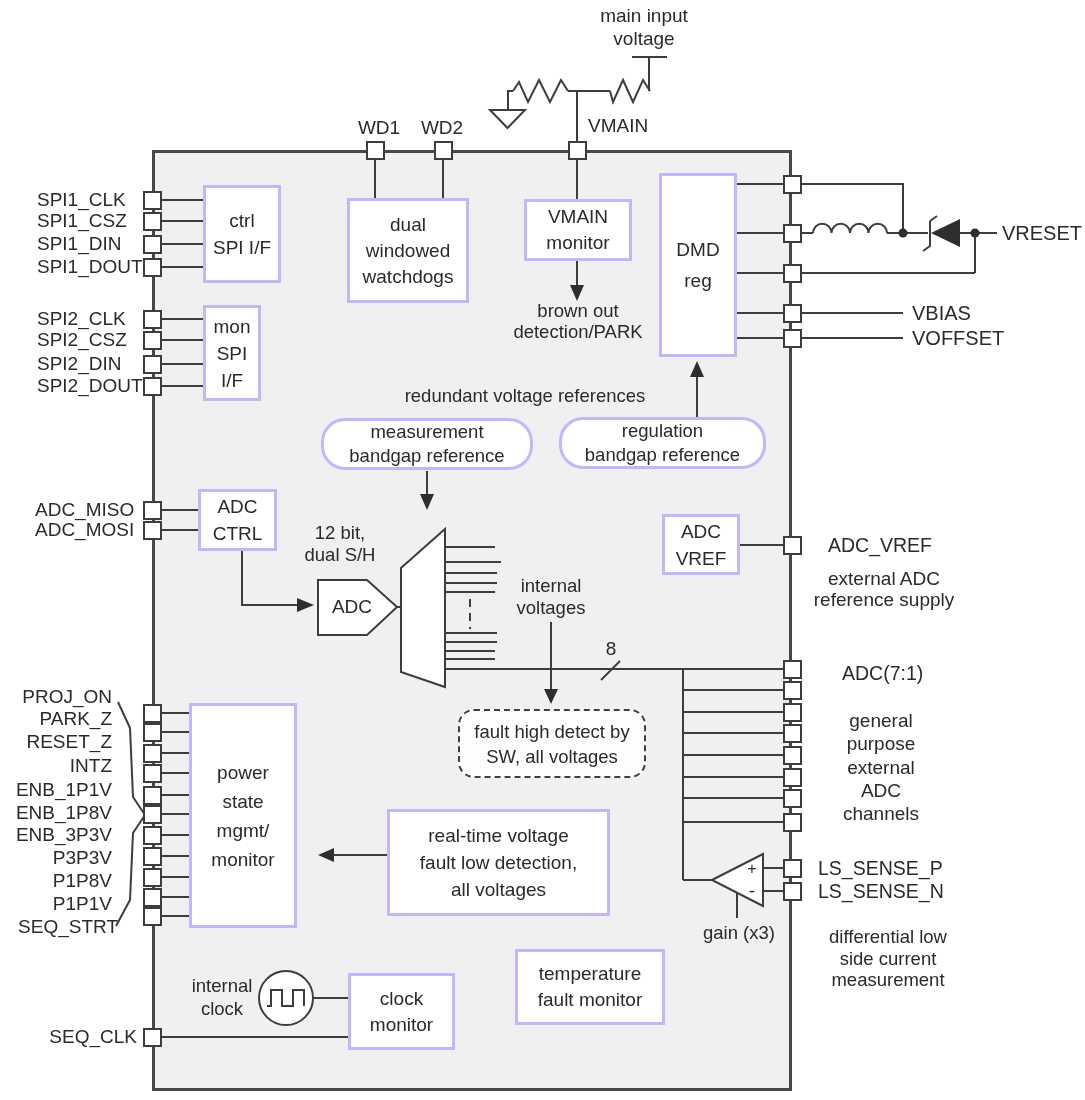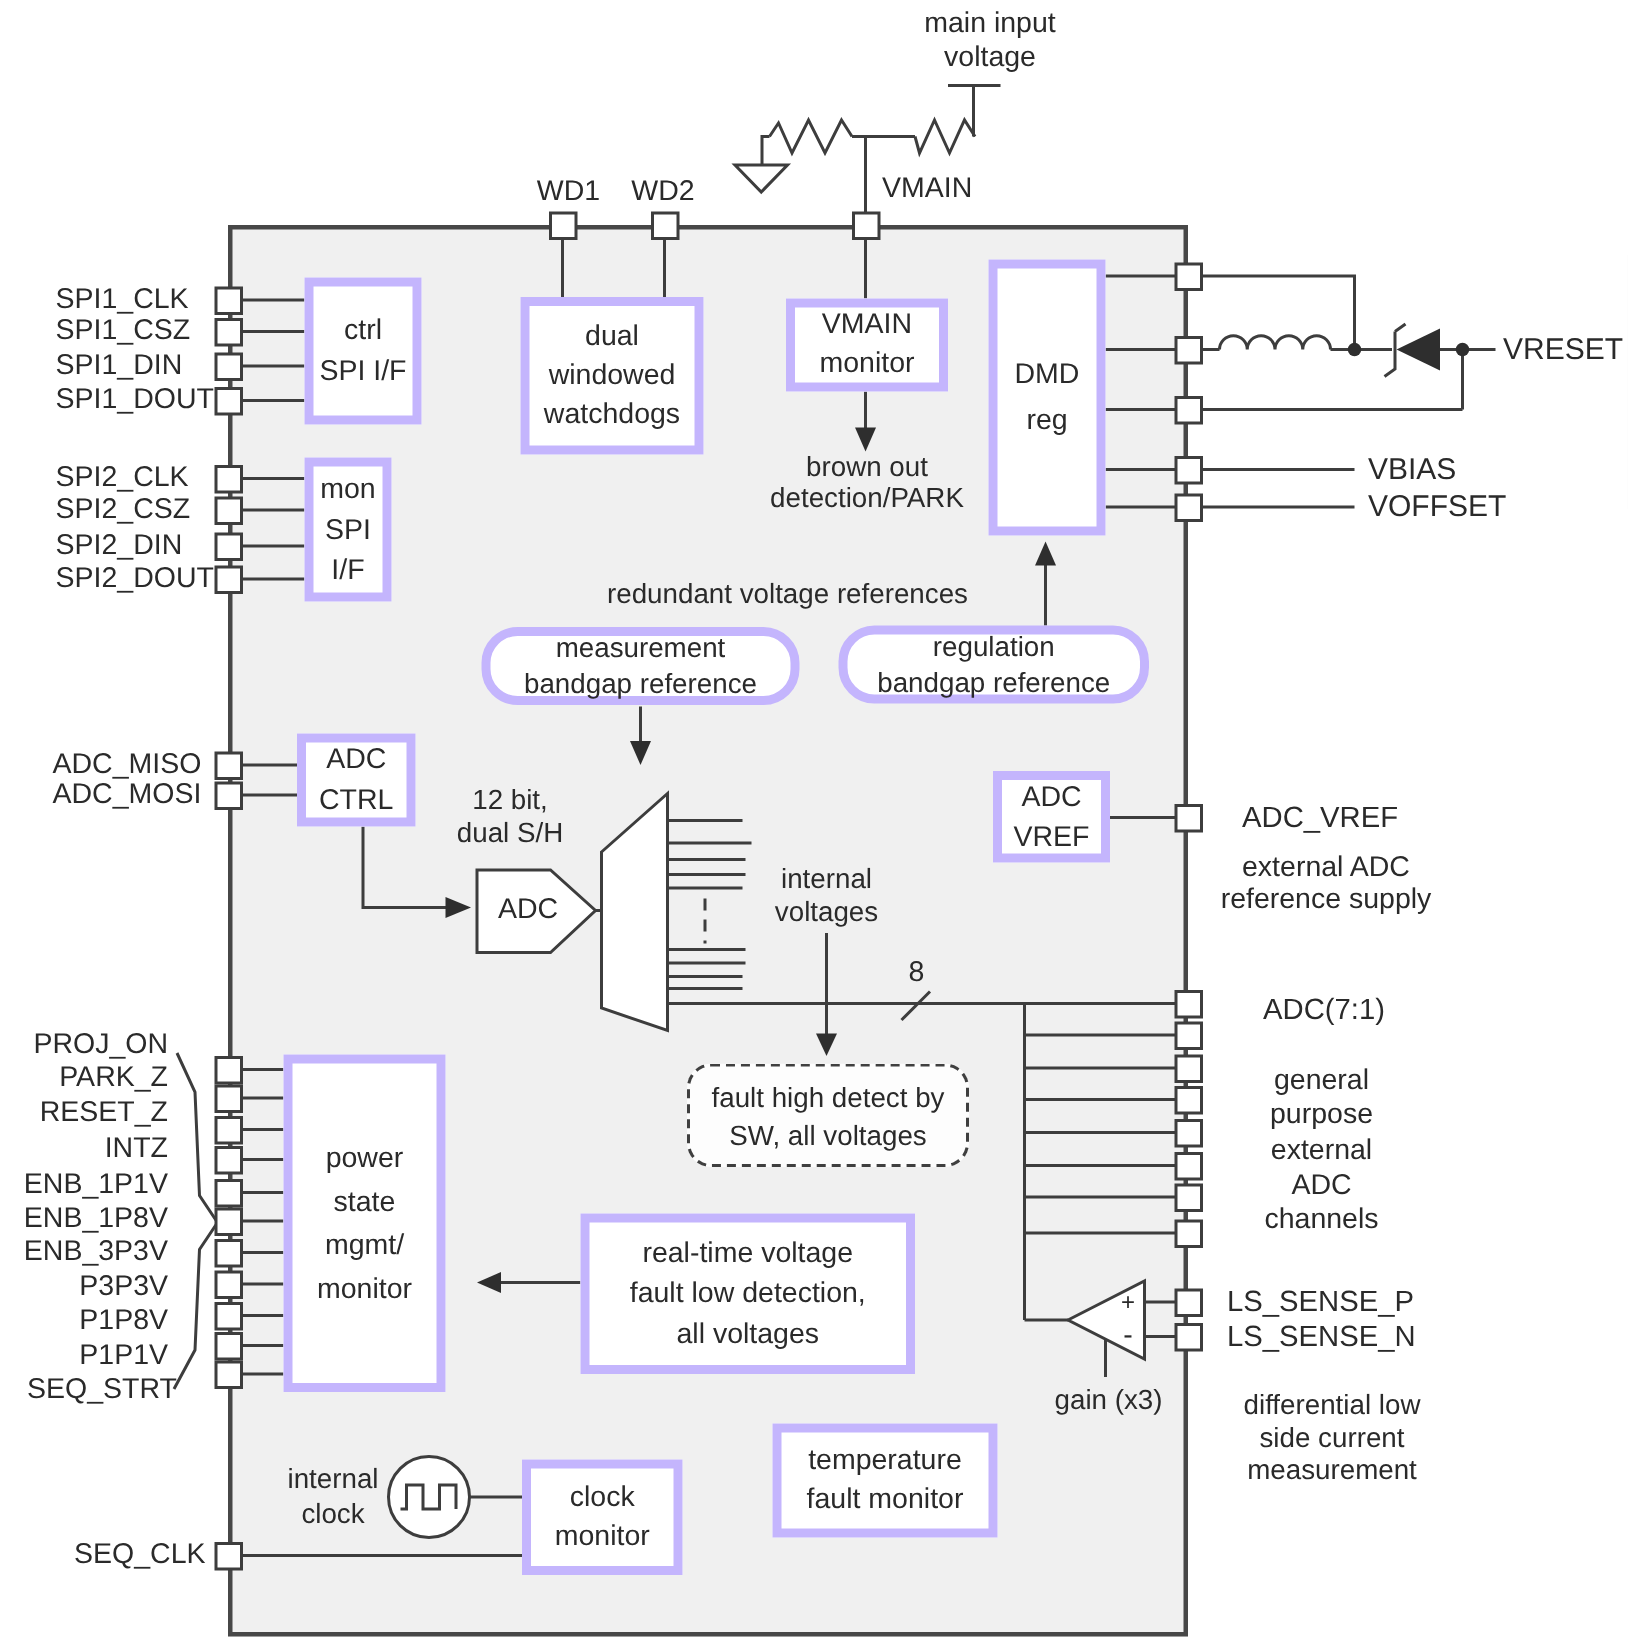--- a/index.html
+++ b/index.html
@@ -6,21 +6,21 @@
   #canvas{
     position:relative;width:1085px;height:1100px;background:#ffffff;
     font-family:"Liberation Sans",sans-serif;color:#2a2a2a;overflow:hidden;
   }
   #chip{
     position:absolute;left:152px;top:150px;width:640px;height:941px;
     background:#f0f0f0;border:3px solid #474747;box-sizing:border-box;z-index:1;
   }
   #wires{position:absolute;left:0;top:0;z-index:2;}
   .box{
-    position:absolute;z-index:3;background:#ffffff;border:6px solid #c4b5fd;
+    position:absolute;z-index:3;background:#ffffff;border:3px solid #c4b5fd;
     box-sizing:border-box;display:flex;align-items:center;justify-content:center;
     text-align:center;white-space:pre-line;font-size:19px;line-height:25px;
   }
   .round{border-radius:24px;}
   .dashed{border:2.5px dashed #3f3f3f;border-radius:16px;background:#fdfdfd;text-align:center;}
   .lbl{position:absolute;z-index:4;white-space:pre-line;font-size:19px;line-height:22px;}
   .cc{transform:translate(-50%,-50%);text-align:center;}
   .lc{transform:translate(0,-50%);text-align:left;}
   .rc{transform:translate(-100%,-50%);text-align:right;}
   .wire{stroke:#3d3d3d;stroke-width:2;fill:none;}
@@ -179,21 +179,21 @@
   <div class="box dashed" style="left:458px;top:709px;width:188px;height:69px;line-height:25px;font-size:18.5px;">fault high detect by
 SW, all voltages</div>
   <div class="box" style="left:387px;top:809px;width:223px;height:107px;line-height:27px;">real-time voltage
 fault low detection,
 all voltages</div>
   <div class="box" style="left:348px;top:973px;width:107px;height:77px;line-height:26px;">clock
 monitor</div>
   <div class="box" style="left:515px;top:949px;width:150px;height:76px;line-height:26px;">temperature
 fault monitor</div>
 
-  <div class="lbl cc" style="left:644px;top:27px;line-height:23px;margin-left:16px;">main input
+  <div class="lbl cc" style="left:644px;top:27px;line-height:23px;">main input
 voltage</div>
   <div class="lbl cc" style="left:379px;top:128px;">WD1</div>
   <div class="lbl cc" style="left:442px;top:128px;">WD2</div>
   <div class="lbl lc" style="left:588px;top:126px;">VMAIN</div>
   <div class="lbl cc" style="left:578px;top:321px;font-size:18.5px;line-height:21px;">brown out
 detection/PARK</div>
   <div class="lbl cc" style="left:525px;top:396px;font-size:18.5px;">redundant voltage references</div>
   <div class="lbl cc" style="left:340px;top:544px;font-size:18.5px;">12 bit,
 dual S/H</div>
   <div class="lbl cc" style="left:352px;top:607px;">ADC</div>

